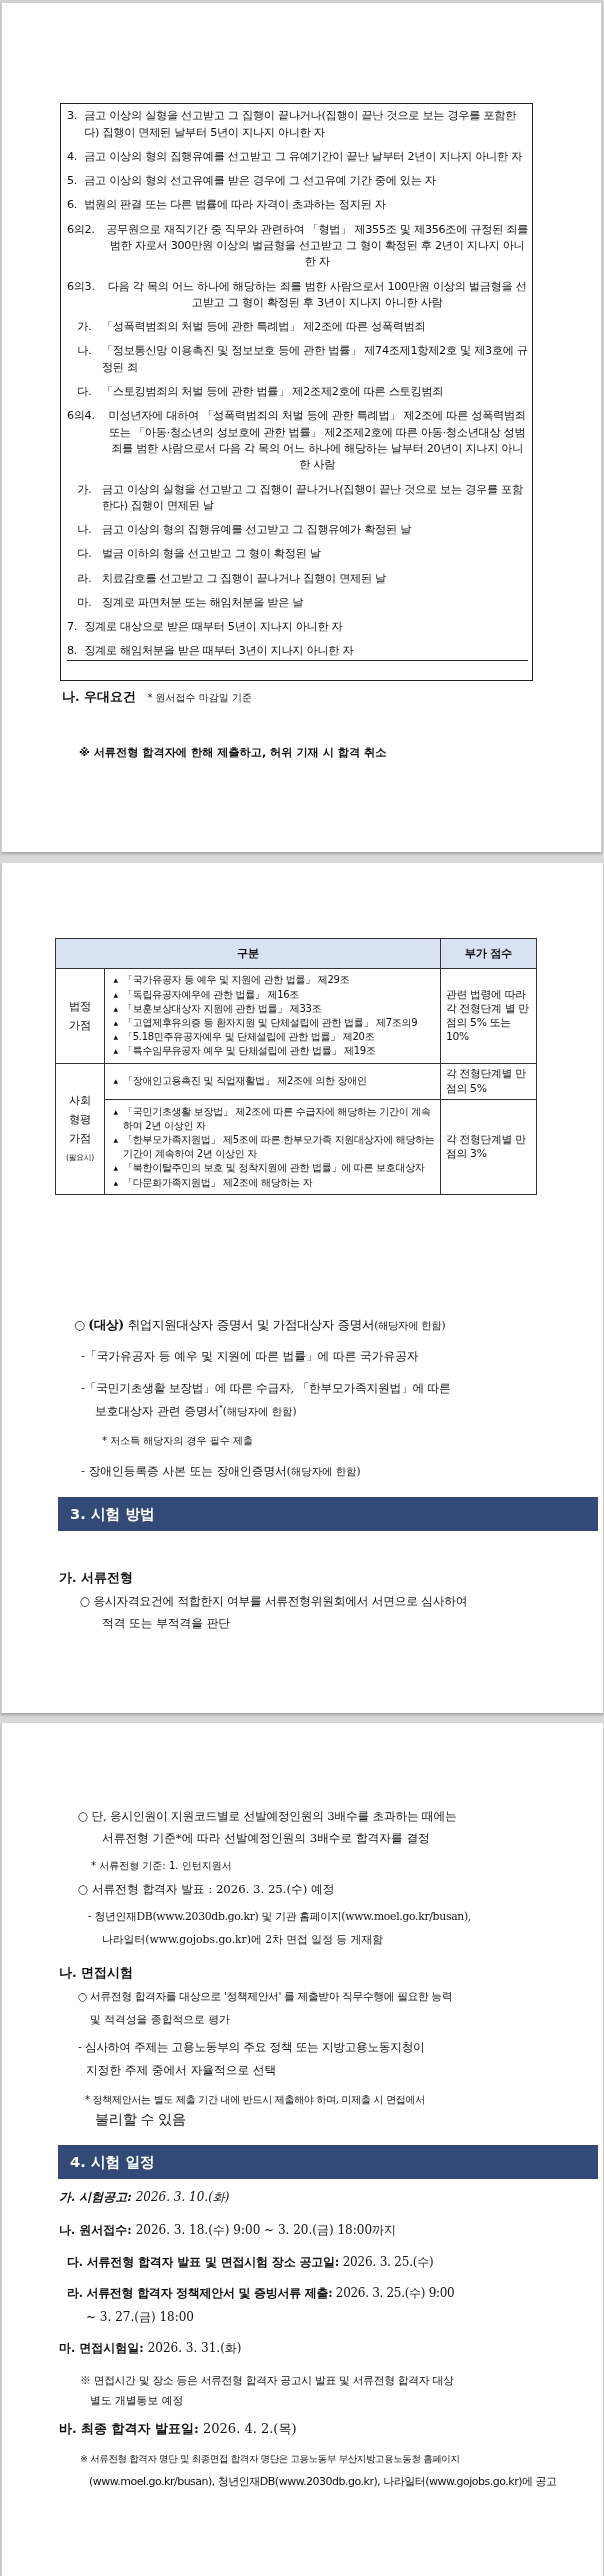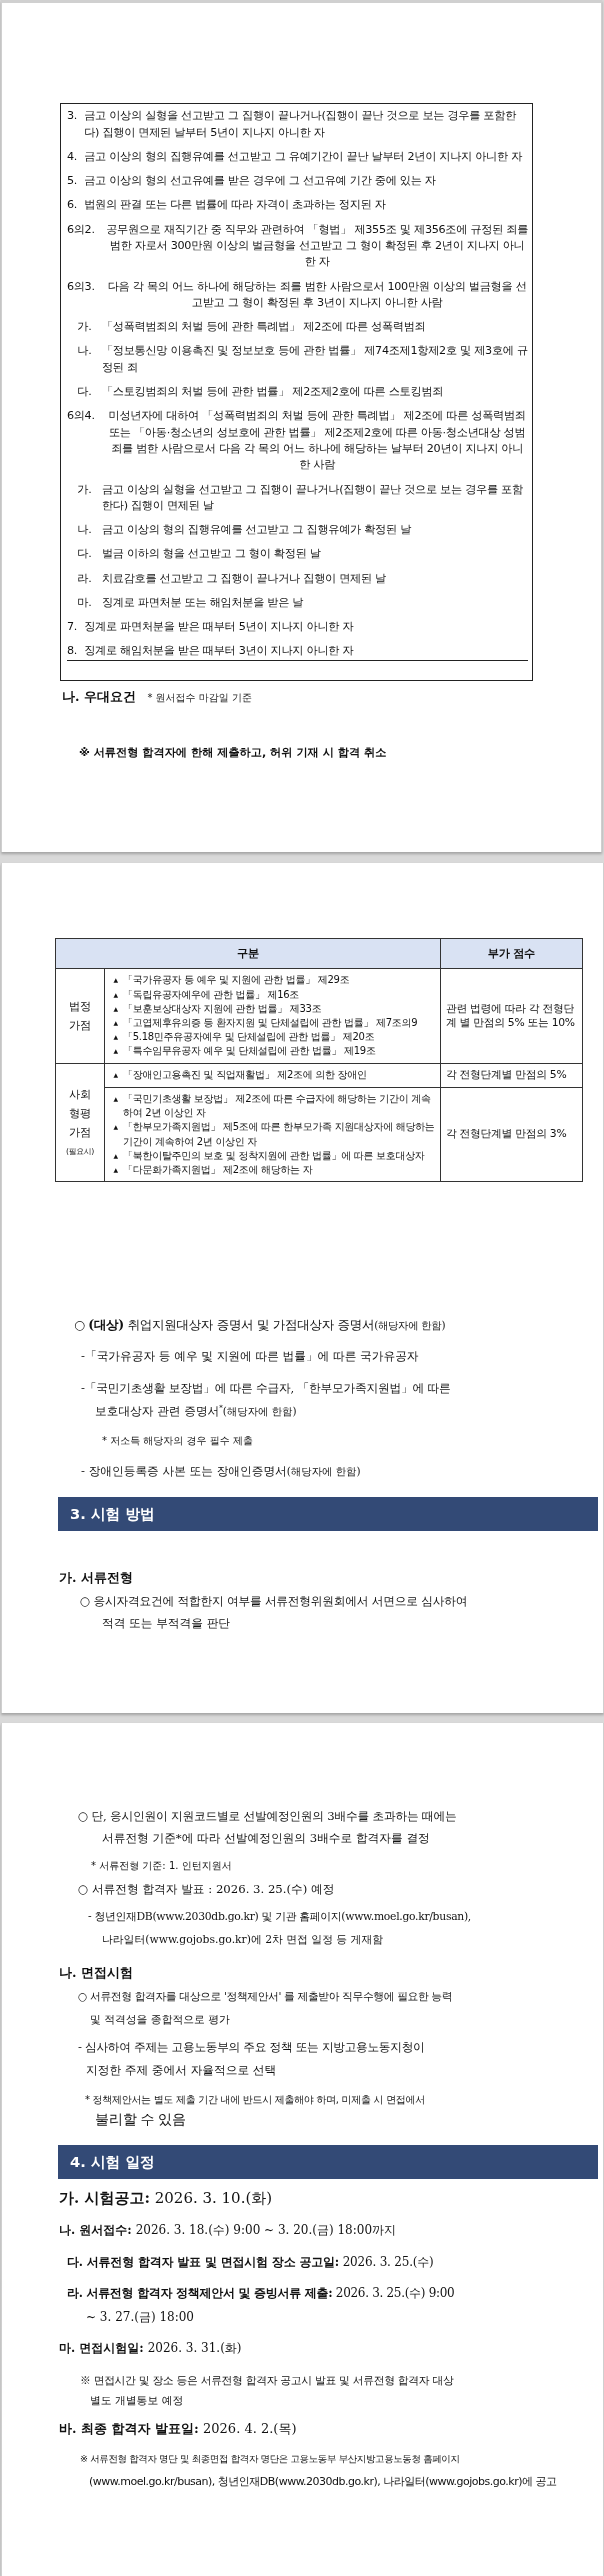--- a/index.html
+++ b/index.html
@@ -33,21 +33,21 @@
 
   .h-sub { font-family: "DejaVu Serif", "Liberation Serif", serif; font-weight: bold; font-size: 13px; }
   .small-note { font-size: 10px; font-weight: normal; font-family: "DejaVu Sans", sans-serif; color:#222;}
   .serif { font-family: "DejaVu Serif", "Liberation Serif", serif; }
   .bullet-line { font-size: 12.5px; letter-spacing: -0.3px; }
   .u { text-decoration: underline; font-weight: bold; }
   .bold { font-weight: bold; }
 
   
   table.pts {
-    position: absolute; left: 55px; top: 938px; width: 528px;
+    position: absolute; left: 55px; top: 938px; width: 482px;
     border-collapse: collapse; font-size: 10px; letter-spacing: -0.3px;
   }
   table.pts td, table.pts th { border: 0.9px solid #333; vertical-align: middle; }
   table.pts th { background: #d9e2f3; height: 27px; font-size: 11.2px; font-weight: bold; }
   table.pts td.cat { width: 46px; text-align: center; font-size: 11.2px; line-height: 19px; }
   table.pts td.laws { width: 321px; padding: 4.3px 5.2px 4.3px 8.6px; line-height: 14.2px; }
   table.pts td.score { padding: 3.5px 5.2px; font-size: 10.8px; line-height: 14.2px; }
   .law { position: relative; padding-left: 9.5px; }
   .law:before { content: "▲"; position: absolute; left: 0; top: 0; font-size: 6px; }
   .tiny { font-size: 7.8px; }
@@ -70,21 +70,21 @@
     <div class="dq-item wide"><span class="num">6의3.</span><span>다음 각 목의 어느 하나에 해당하는 죄를 범한 사람으로서 100만원 이상의 벌금형을 선고받고 그 형이 확정된 후 3년이 지나지 아니한 사람</span></div>
     <div class="dq-item sub"><span class="num">가.</span><span>「성폭력범죄의 처벌 등에 관한 특례법」 제2조에 따른 성폭력범죄</span></div>
     <div class="dq-item sub"><span class="num">나.</span><span>「정보통신망 이용촉진 및 정보보호 등에 관한 법률」 제74조제1항제2호 및 제3호에 규정된 죄</span></div>
     <div class="dq-item sub"><span class="num">다.</span><span>「스토킹범죄의 처벌 등에 관한 법률」 제2조제2호에 따른 스토킹범죄</span></div>
     <div class="dq-item wide"><span class="num">6의4.</span><span>미성년자에 대하여 「성폭력범죄의 처벌 등에 관한 특례법」 제2조에 따른 성폭력범죄 또는 「아동·청소년의 성보호에 관한 법률」 제2조제2호에 따른 아동·청소년대상 성범죄를 범한 사람으로서 다음 각 목의 어느 하나에 해당하는 날부터 20년이 지나지 아니한 사람</span></div>
     <div class="dq-item sub"><span class="num">가.</span><span>금고 이상의 실형을 선고받고 그 집행이 끝나거나(집행이 끝난 것으로 보는 경우를 포함한다) 집행이 면제된 날</span></div>
     <div class="dq-item sub"><span class="num">나.</span><span>금고 이상의 형의 집행유예를 선고받고 그 집행유예가 확정된 날</span></div>
     <div class="dq-item sub"><span class="num">다.</span><span>벌금 이하의 형을 선고받고 그 형이 확정된 날</span></div>
     <div class="dq-item sub"><span class="num">라.</span><span>치료감호를 선고받고 그 집행이 끝나거나 집행이 면제된 날</span></div>
     <div class="dq-item sub"><span class="num">마.</span><span>징계로 파면처분 또는 해임처분을 받은 날</span></div>
-    <div class="dq-item"><span class="num">7.</span><span>징계로 파면처분을 받은 때부터 5년이 지나지 아니한 자</span></div>
+    <div class="dq-item"><span class="num">7.</span><span>징계로 대상으로 받은 때부터 5년이 지나지 아니한 자</span></div>
     <div class="dq-item last"><span class="num">8.</span><span>징계로 해임처분을 받은 때부터 3년이 지나지 아니한 자</span></div>
   </div>
 
   <div class="abs" style="left:60px; top:685px;">
     <span class="h-sub">나. 우대요건</span>
     <span class="small-note" style="margin-left:7px;">* 원서접수 마감일 기준</span>
   </div>
   <div class="abs bold" style="left:77px; top:742px; font-size:11.2px;">※ 서류전형 합격자에 한해 제출하고, 허위 기재 시 합격 취소</div>
 </div>
 
@@ -168,21 +168,21 @@
 <div class="abs h-sub" style="left:59px; top:1964px;">나. 면접시험</div>
 <div class="abs serif" style="left:78px; top:1990px; font-size:10.8px; letter-spacing:-0.4px;">○ 서류전형 합격자를 대상으로 '정책제안서' 를 제출받아 직무수행에 필요한 능력</div>
 <div class="abs serif" style="left:90px; top:2013px; font-size:10.8px;">및 적격성을 종합적으로 평가</div>
 <div class="abs serif" style="left:78px; top:2040px; font-size:11.7px; letter-spacing:-0.3px;">- 심사하여 주제는 고용노동부의 주요 정책 또는 지방고용노동지청이</div>
 <div class="abs serif" style="left:86px; top:2063px; font-size:11.7px;">지정한 주제 중에서 자율적으로 선택</div>
 <div class="abs" style="left:85px; top:2093px; font-size:10px; letter-spacing:-0.3px;">* 정책제안서는 별도 제출 기간 내에 반드시 제출해야 하며, 미제출 시 면접에서</div>
 <div class="abs" style="left:95px; top:2111px; font-size:14px;font-family:Liberation Serif, serif;">불리할 수 있음</div>
 
 <div class="sec-bar" style="top:2145px;">4. 시험 일정</div>
 
-<div class="abs serif" style="left:59px; top:2189px; font-size:15px;">
+<div class="abs serif" style="left:59px; top:2189px; font-size:12px;font-style:italic;">
   <span class="bold">가. 시험공고:</span> <span>2026. 3. 10.(화)</span>
 </div>
 <div class="abs serif" style="left:59px; top:2222px; font-size:12px;">
   <span class="bold">나. 원서접수:</span> <span>2026. 3. 18.(수) 9:00 ~ 3. 20.(금) 18:00까지</span>
 </div>
 <div class="abs serif" style="left:67px; top:2254px; font-size:12px; letter-spacing:-0.2px;">
   <span class="bold">다. 서류전형 합격자 발표 및 면접시험 장소 공고일:</span> <span>2026. 3. 25.(수)</span>
 </div>
 <div class="abs serif" style="left:67px; top:2285px; font-size:12px; letter-spacing:-0.3px;">
   <span class="bold">라. 서류전형 합격자 정책제안서 및 증빙서류 제출:</span> <span>2026. 3. 25.(수) 9:00</span>

